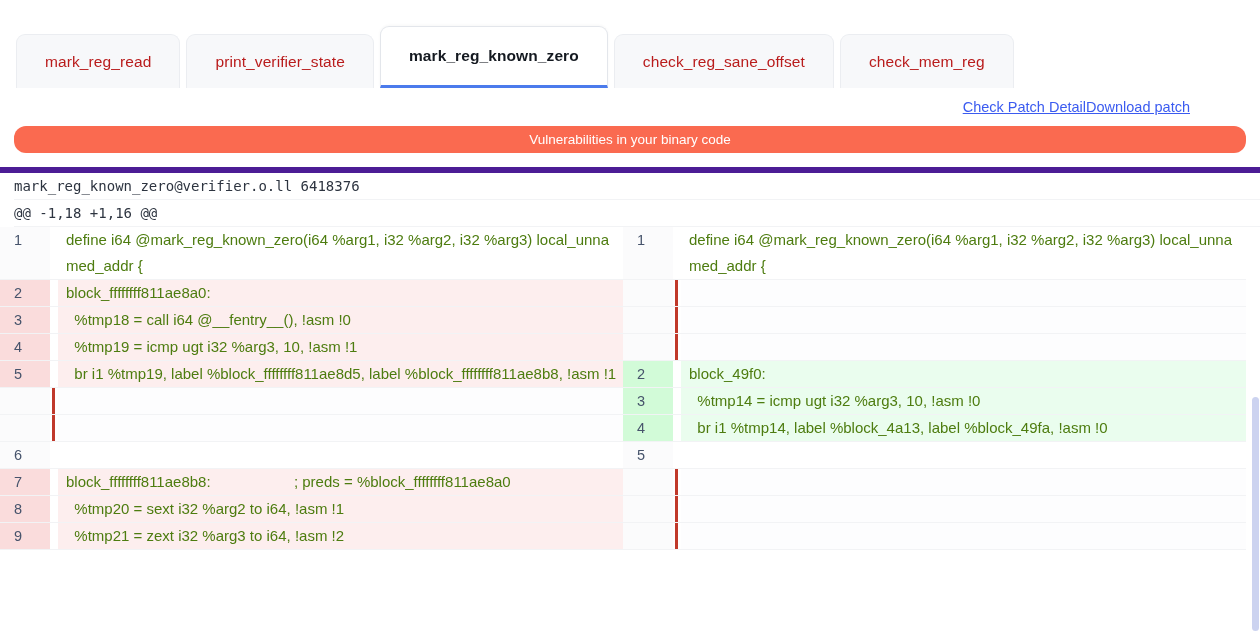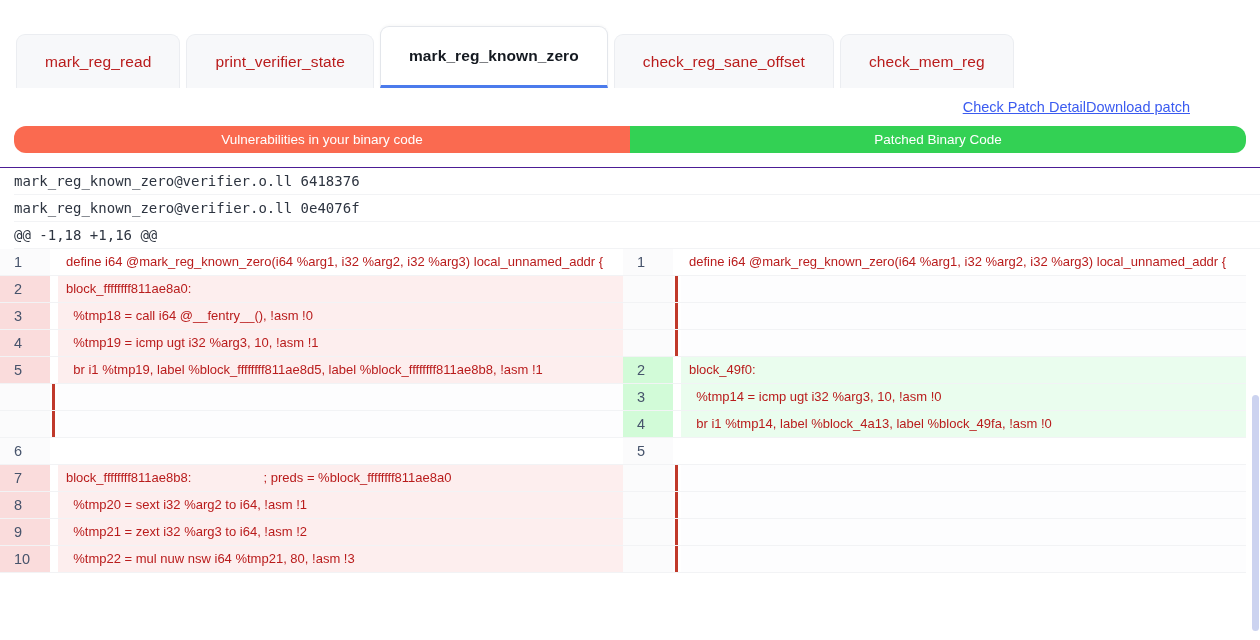--- a/index.html
+++ b/index.html
@@ -79,21 +79,21 @@
   }
   .banner .vuln    { background: #fa6a50; }
   .banner .patched { background: #33d154; }
 
   
   .diffwrap {
     position: relative;
     margin-top: 14px;
     height: 473px;
     overflow: hidden;
-    border-top: 1px solid #4c1d95;
+    border-top: 6px solid #4c1d95;
   }
   .diffmeta {
     font-family: "DejaVu Sans Mono", monospace;
     font-size: 14px;
     color: #2d3440;
     line-height: 26px;
     padding-left: 14px;
     background: #ffffff;
   }
   .diffmeta div { border-bottom: 1px solid #f2f3f5; }
@@ -128,23 +128,23 @@
   }
   .marker.del::before {
     content: "";
     position: absolute;
     left: 2px; top: 0; bottom: 0;
     width: 3px;
     background: #c0392b;
   }
   .code {
     flex: 1 1 auto;
-    font-size: 13px;
+    font-size: 15px;
     line-height: 26px;
-    color: #b91c1c;
+    color: #4d7c0f;
     padding-left: 8px;
     padding-right: 6px;
     white-space: pre-wrap;
     word-break: break-all;
     overflow-wrap: anywhere;
   }
 
   
   .side.ctx  .gut  { background: #fbfbfc; }
   .side.ctx  .code { background: #ffffff; }
@@ -184,27 +184,25 @@
     <div class="tab">check_mem_reg</div>
   </div>
 
 <div class="actions">
   <a>Check Patch Detail</a>
   <a>Download patch</a>
 </div>
 
 <div class="banner">
   <div class="vuln">Vulnerabilities in your binary code</div>
-  <div class="patched">Patched Binary Code</div>
 </div>
 
 <div class="diffwrap">
   <div class="diffmeta">
       <div>mark_reg_known_zero@verifier.o.ll 6418376</div>
-      <div>mark_reg_known_zero@verifier.o.ll 0e4076f</div>
       <div>@@ -1,18 +1,16 @@</div>
     </div>
   <div class="rows">
       <div class="row">
         <div class="side ctx">
           <div class="gut">1</div>
           <div class="marker"></div>
           <div class="code">define i64 @mark_reg_known_zero(i64 %arg1, i32 %arg2, i32 %arg3) local_unnamed_addr {</div>
         </div>
         <div class="side ctx">
@@ -319,32 +317,20 @@
           <div class="gut"></div>
           <div class="marker del"></div>
           <div class="code"></div>
         </div>
       </div>
       <div class="row">
         <div class="side del">
           <div class="gut">9</div>
           <div class="marker"></div>
           <div class="code">  %tmp21 = zext i32 %arg3 to i64, !asm !2</div>
-        </div>
-        <div class="side blank">
-          <div class="gut"></div>
-          <div class="marker del"></div>
-          <div class="code"></div>
-        </div>
-      </div>
-      <div class="row">
-        <div class="side del">
-          <div class="gut">10</div>
-          <div class="marker"></div>
-          <div class="code">  %tmp22 = mul nuw nsw i64 %tmp21, 80, !asm !3</div>
         </div>
         <div class="side blank">
           <div class="gut"></div>
           <div class="marker del"></div>
           <div class="code"></div>
         </div>
       </div>
     </div>
   <div class="scroller">
     <div class="thumb" style="top: 48%; height: 50%; background: rgb(204, 211, 240);"></div>

